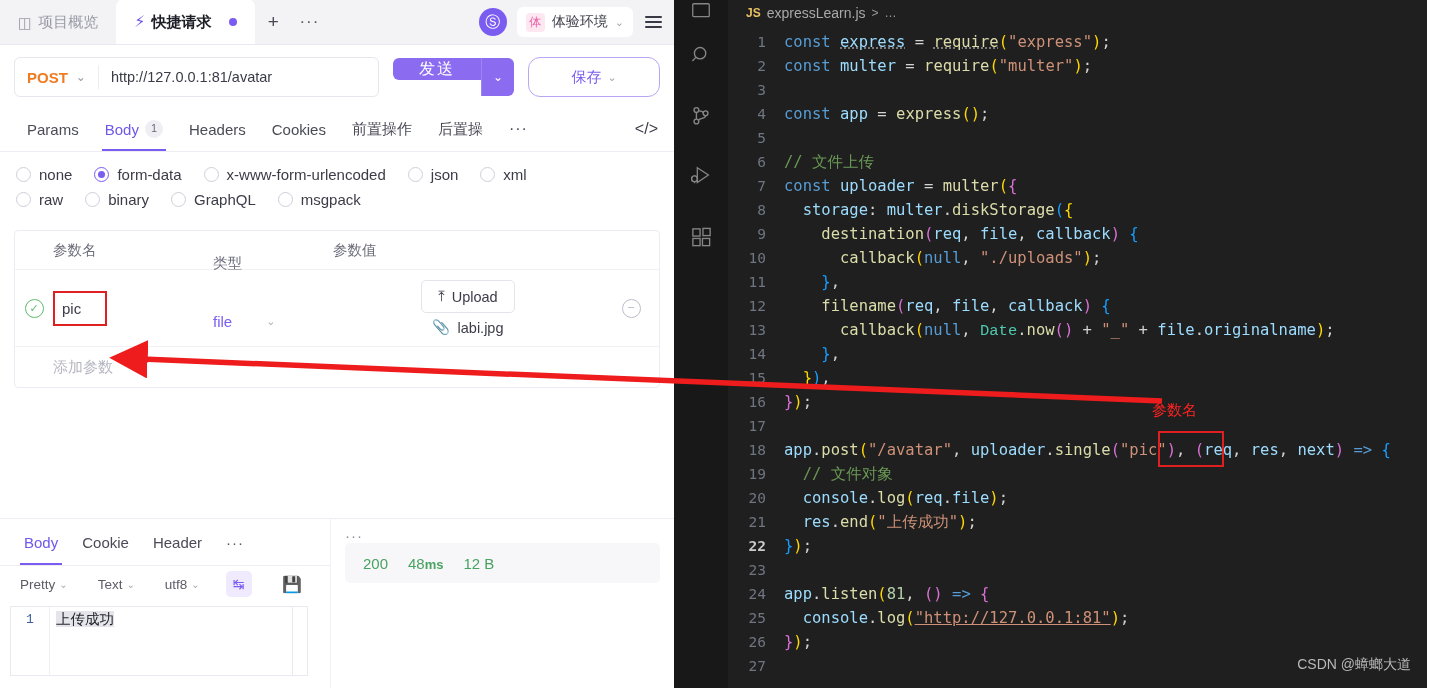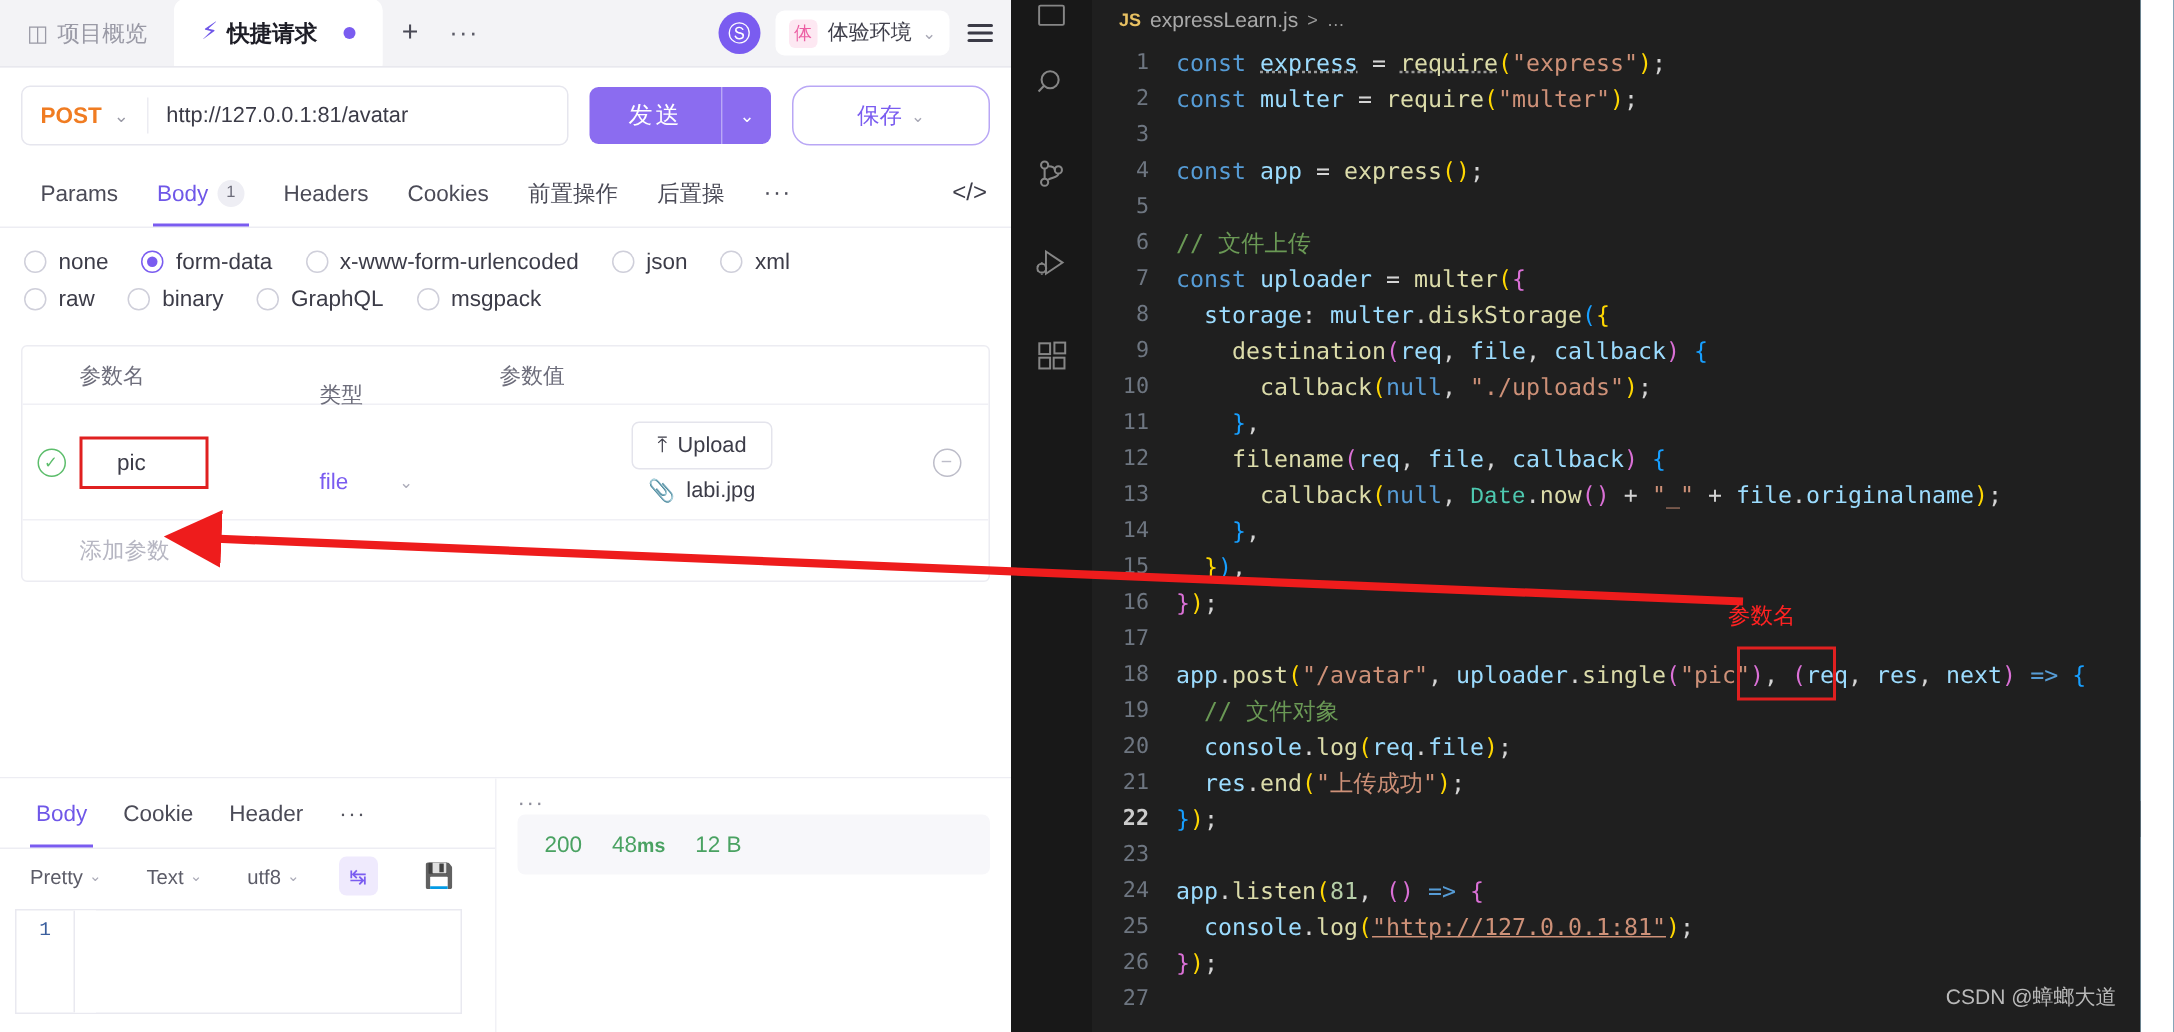--- a/index.html
+++ b/index.html
@@ -82,21 +82,21 @@
   .method .chev{color:#9a9aa6;font-weight:normal;font-size:12px;}
   .vsep{width:1px;height:24px;background:#ececf2;}
   .urlinput{
     flex:1;border:0;outline:0;font-size:14.5px;color:#3b3b47;
     padding:0 12px;background:transparent;height:100%;
     font-family:"Liberation Sans",sans-serif;
   }
   .sendgrp{display:flex;align-items:stretch;margin-left:14px;}
   .sendbtn{
     background:#8b6cf0;color:#fff;font-size:16px;border:0;
-    padding:0 26px;height:38px;border-top-left-radius:6px;border-bottom-left-radius:6px;
+    padding:0 26px;height:22px;border-top-left-radius:6px;border-bottom-left-radius:6px;
     cursor:pointer;font-family:Liberation Serif, serif;letter-spacing:2px;
   }
   .sendcaret{
     background:#8b6cf0;color:#fff;width:32px;height:38px;
     border-top-right-radius:6px;border-bottom-right-radius:6px;cursor:pointer;
     display:flex;align-items:center;justify-content:center;font-size:12px;
     border-left:1px solid #9d84f3;
   }
   .savebtn{
     margin-left:14px;height:38px;min-width:98px;padding:0 16px;
@@ -160,21 +160,21 @@
   .c-del{width:56px;flex:none;display:flex;align-items:center;justify-content:center;}
   .prow{
     display:flex;align-items:center;min-height:76px;border-bottom:1px solid #f0f0f5;
     font-size:15px;color:#3c3c48;
   }
   .checkok{
     width:19px;height:19px;border-radius:50%;border:1.5px solid #5cbd6b;color:#5cbd6b;
     display:flex;align-items:center;justify-content:center;font-size:11px;box-sizing:border-box;
   }
   .namebox{
-    display:inline-block;border:2px solid #e02020;padding:7px 23px;min-width:36px;
+    display:inline-block;border:2px solid #e02020;padding:7px 7px;min-width:36px;
     font-size:15px;color:#3c3c48;background:#fff;
   }
   .typeval{color:#7a5cf0;font-size:15px;display:flex;align-items:center;gap:34px;}
   .typeval .chev{color:#aeaebb;}
   .upwrap{display:flex;flex-direction:column;align-items:center;gap:6px;padding:6px 0;}
   .upbtn{
     border:1px solid #e4e4ec;border-radius:5px;background:#fff;color:#3c3c48;
     font-size:14.5px;padding:7px 16px;display:flex;align-items:center;gap:7px;cursor:pointer;
   }
   .filechip{
@@ -244,21 +244,21 @@
   .codeline{
     flex:1;padding:3px 6px 0 6px;font-size:14.5px;color:#1f1f28;
     border-left:1px solid #f0f0f5;
   }
   .codeline .sel{background:#e4e4ea;}
   .codescroll{width:14px;flex:none;border-left:1px solid #e9e9f0;background:#fff;}
 
   
   .vscode{
     position:absolute;left:674px;top:0;width:753px;height:688px;
-    background:#0c4a6e;overflow:hidden;
+    background:#c2410c;overflow:hidden;
     font-family:"DejaVu Sans Mono","Liberation Mono",monospace;
   }
   .activity{
     position:absolute;left:0;top:0;width:54px;height:100%;background:#181818;
     border-right:1px solid #2b2b2b;
   }
   .act-item{
     height:48px;display:flex;align-items:center;justify-content:center;color:#868686;cursor:pointer;
   }
   .editorwrap{
@@ -491,20 +491,23 @@
           </div>
           <div class="fmt">
             <span>utf8</span>
             <span class="chev">⌄</span>
           </div>
           <div class="wrapbtn">↹</div>
           <div class="dlbtn">💾</div>
         </div>
         <div class="codearea">
           <div class="gutter">1</div>
+          <div class="codeline">
+            <span class="sel">上传成功</span>
+          </div>
           <div class="codescroll"></div>
         </div>
       </div>
       <div class="resp-right">
         <div class="resp-dots">···</div>
         <div class="statusbar">
           <span>200</span>
           <span class="stat-ms">
             <span>48</span><span class="unit">ms</span>
           </span>

